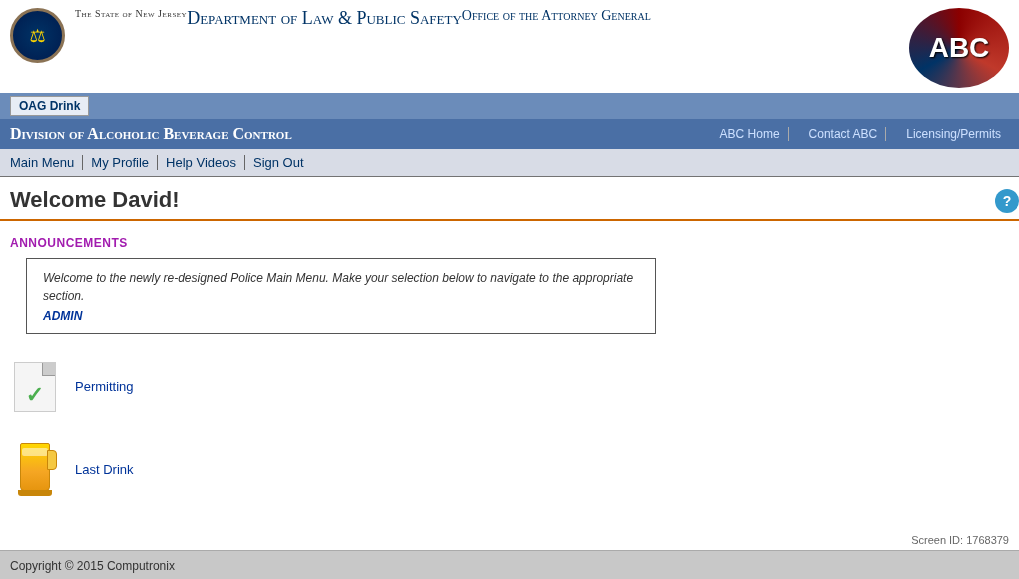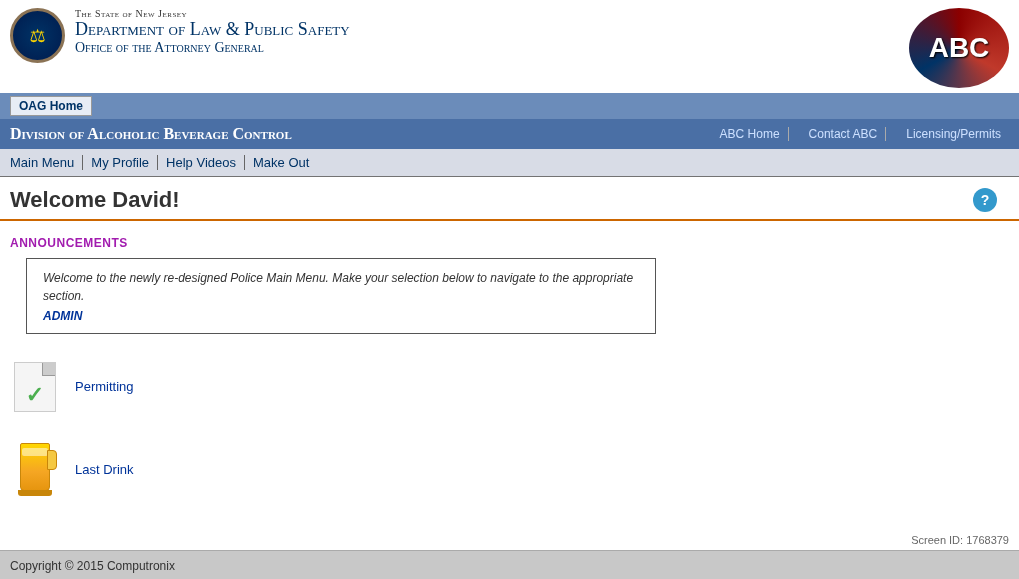--- a/index.html
+++ b/index.html
@@ -16,21 +16,21 @@
     .nj-branding { display: flex; align-items: flex-start; gap: 10px; }
     .nj-seal {
       width: 55px; height: 55px;
       border-radius: 50%;
       background: radial-gradient(circle, #003366 0%, #001a4d 100%);
       border: 3px solid #8b7355;
       display: flex; align-items: center; justify-content: center;
       flex-shrink: 0;
     }
     .nj-seal-inner { color: #FFD700; font-size: 18px; }
-    .nj-text { display: flex; flex-direction: column; justify-content: flex-start; }
+    .nj-text { display: flex; flex-direction: row; justify-content: flex-start; text-align: right; }
     .nj-state-name { font-size: 10px; font-variant: small-caps; color: #333; letter-spacing: 0.5px; font-family: 'Times New Roman', serif; }
     .nj-dept-name { font-size: 18px; font-variant: small-caps; color: #003366; font-weight: normal; font-family: 'Times New Roman', serif; }
     .nj-office-name { font-size: 14px; font-variant: small-caps; color: #003366; font-family: 'Times New Roman', serif; }
 
     .abc-logo-area {
       display: flex; align-items: center;
     }
     .abc-logo {
       width: 100px; height: 80px;
       position: relative;
@@ -99,23 +99,23 @@
       text-decoration: none;
       font-size: 13px;
       padding: 0 8px;
       border-right: 1px solid #666;
     }
     .main-nav a:first-child { padding-left: 0; }
     .main-nav a:last-child { border-right: none; }
 
     
     .welcome-section {
-      padding: 10px 22px 0 10px;
+      padding: 10px 0 0 10px;
       border-bottom: 2px solid #cc6600;
-      display: flex; align-items: center; justify-content: space-between;
+      display: flex; align-items: flex-end; justify-content: space-between;
       margin-bottom: 5px;
     }
     .welcome-title {
       font-size: 22px;
       font-weight: bold;
       color: #333;
       padding-bottom: 6px;
     }
     .help-icon {
       width: 24px; height: 24px;
@@ -260,37 +260,37 @@
     </div>
   </div>
   <div class="abc-logo-area">
     <div class="abc-logo">
       <span class="abc-logo-text">ABC</span>
     </div>
   </div>
 </div>
 
 <div class="oag-bar">
-  <button class="oag-home-btn">OAG Home</button>
+  <button class="oag-home-btn">OAG Drink</button>
 </div>
 
 <div class="abc-bar">
   <span class="abc-bar-title">Division of Alcoholic Beverage Control</span>
   <div class="abc-bar-links">
     <a href="#">ABC Home</a>
     <a href="#">Contact ABC</a>
     <a href="#">Licensing/Permits</a>
   </div>
 </div>
 
 <div class="main-nav">
   <a href="#">Main Menu</a>
   <a href="#">My Profile</a>
   <a href="#">Help Videos</a>
-  <a href="#">Make Out</a>
+  <a href="#">Sign Out</a>
 </div>
 
 <div class="welcome-section">
   <h1 class="welcome-title">Welcome David!</h1>
   <div class="help-icon">?</div>
 </div>
 
 <div class="content-area">
 
   <div class="announcements-label">ANNOUNCEMENTS</div>

